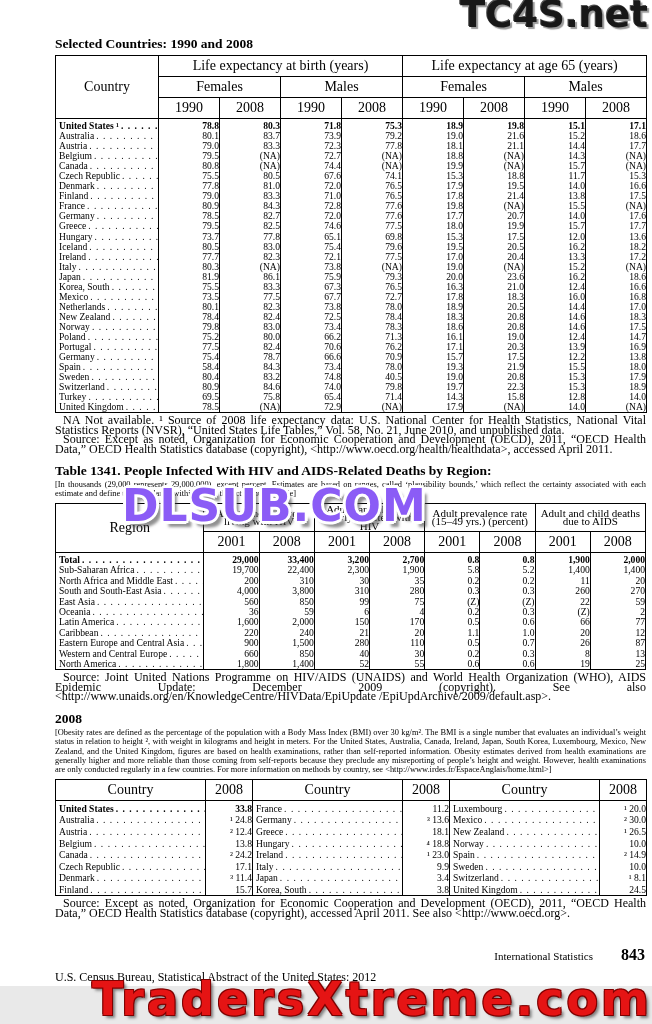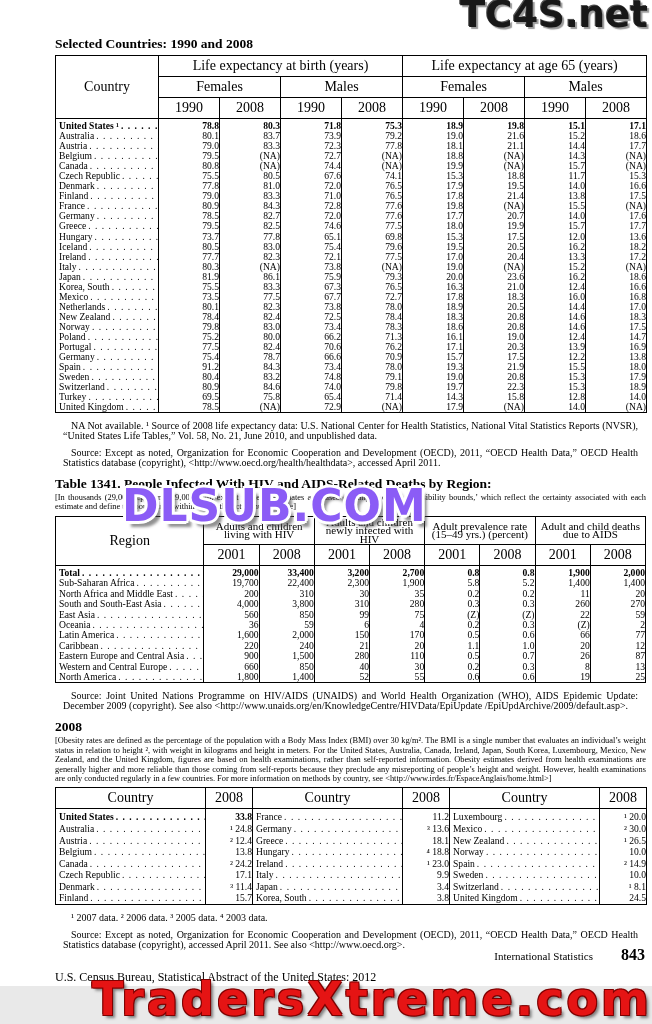--- a/index.html
+++ b/index.html
@@ -5,21 +5,21 @@
   html,body{margin:0;padding:0;}
   body{
     width:652px;height:1024px;background:#ffffff;position:relative;overflow:hidden;
     font-family:"Liberation Serif",serif;color:#000;
   }
   .content{padding:36px 6px 0 55px;}
   .tbl-title{font-weight:bold;font-size:13.5px;line-height:15px;margin-top:9px;}
   .tbl-title.first{margin-top:0;}
   .bracket-note{font-size:8.4px;line-height:9.4px;margin-top:2px;text-align:justify;}
   .notes{margin-top:3px;margin-bottom:2px;}
-  .notes p{margin:8px;font-size:10px;line-height:9.4px;text-indent:8px;text-align:justify;overflow-wrap:break-word;}
+  .notes p{margin:0;font-size:12px;line-height:9.4px;text-indent:8px;text-align:justify;overflow-wrap:break-word;}
 
   table.data{border-collapse:collapse;table-layout:fixed;width:100%;margin-top:4px;border:1px solid #000;}
   table.data th{font-weight:normal;font-size:14px;line-height:10px;text-align:center;border:1px solid #000;padding:5px 1px;vertical-align:middle;}
   table.data tbody td{font-size:9.6px;padding:0;vertical-align:bottom;border-left:1px solid #000;}
   table.data tbody td:first-child{border-left:none;}
   table.data tbody tr:first-child td{padding-top:2px;}
   #t1340 tbody td{line-height:10.05px;}
   #t1341 tbody td{line-height:10.4px;}
   #t1342 tbody td{line-height:11.6px;}
   #t1341 thead th.grp{font-size:11px;line-height:8.4px;padding:1px;}
@@ -482,40 +482,40 @@
             <td class="num">12.2</td>
             <td class="num">13.8</td>
           </tr>
           <tr>
             <td>
               <div class="lf">
                 <span class="cname">Spain</span>
                 <span class="dots"> . . . . . . . . . . . . . . . . . . . . . . . . . . . . . . . . . . . . . . . . . . . . . . . . . . . . . . . . . . . . . . . . . . . . . . </span>
               </div>
             </td>
-            <td class="num">91.2</td>
+            <td class="num">58.4</td>
             <td class="num">84.3</td>
             <td class="num">73.4</td>
             <td class="num">78.0</td>
             <td class="num">19.3</td>
             <td class="num">21.9</td>
             <td class="num">15.5</td>
             <td class="num">18.0</td>
           </tr>
           <tr>
             <td>
               <div class="lf">
                 <span class="cname">Sweden</span>
                 <span class="dots"> . . . . . . . . . . . . . . . . . . . . . . . . . . . . . . . . . . . . . . . . . . . . . . . . . . . . . . . . . . . . . . . . . . . . . . </span>
               </div>
             </td>
             <td class="num">80.4</td>
             <td class="num">83.2</td>
             <td class="num">74.8</td>
-            <td class="num">79.1</td>
+            <td class="num">40.5</td>
             <td class="num">19.0</td>
             <td class="num">20.8</td>
             <td class="num">15.3</td>
             <td class="num">17.9</td>
           </tr>
           <tr>
             <td>
               <div class="lf">
                 <span class="cname">Switzerland</span>
                 <span class="dots"> . . . . . . . . . . . . . . . . . . . . . . . . . . . . . . . . . . . . . . . . . . . . . . . . . . . . . . . . . . . . . . . . . . . . . . </span>
@@ -988,21 +988,20 @@
               <div class="lf">
                 <span class="cname">United Kingdom</span>
                 <span class="dots"> . . . . . . . . . . . . . . . . . . . . . . . . . . . . . . . . . . . . . . . . </span>
               </div>
             </td>
             <td class="num">24.5</td>
           </tr>
         </tbody>
     </table>
     <div class="notes">
-      <p>¹ 2007 data. ² 2006 data. ³ 2005 data. ⁴ 2003 data.</p>
       <p>Source: Except as noted, Organization for Economic Cooperation and Development (OECD), 2011, “OECD Health Data,” OECD Health Statistics database (copyright), accessed April 2011. See also &lt;http://www.oecd.org&gt;.</p>
     </div>
   </section>
 
 </div>
 
 <div class="footer-right">
   <span>International Statistics</span><span class="pageno">843</span>
 </div>
 <div class="footer-left">U.S. Census Bureau, Statistical Abstract of the United States: 2012</div>

